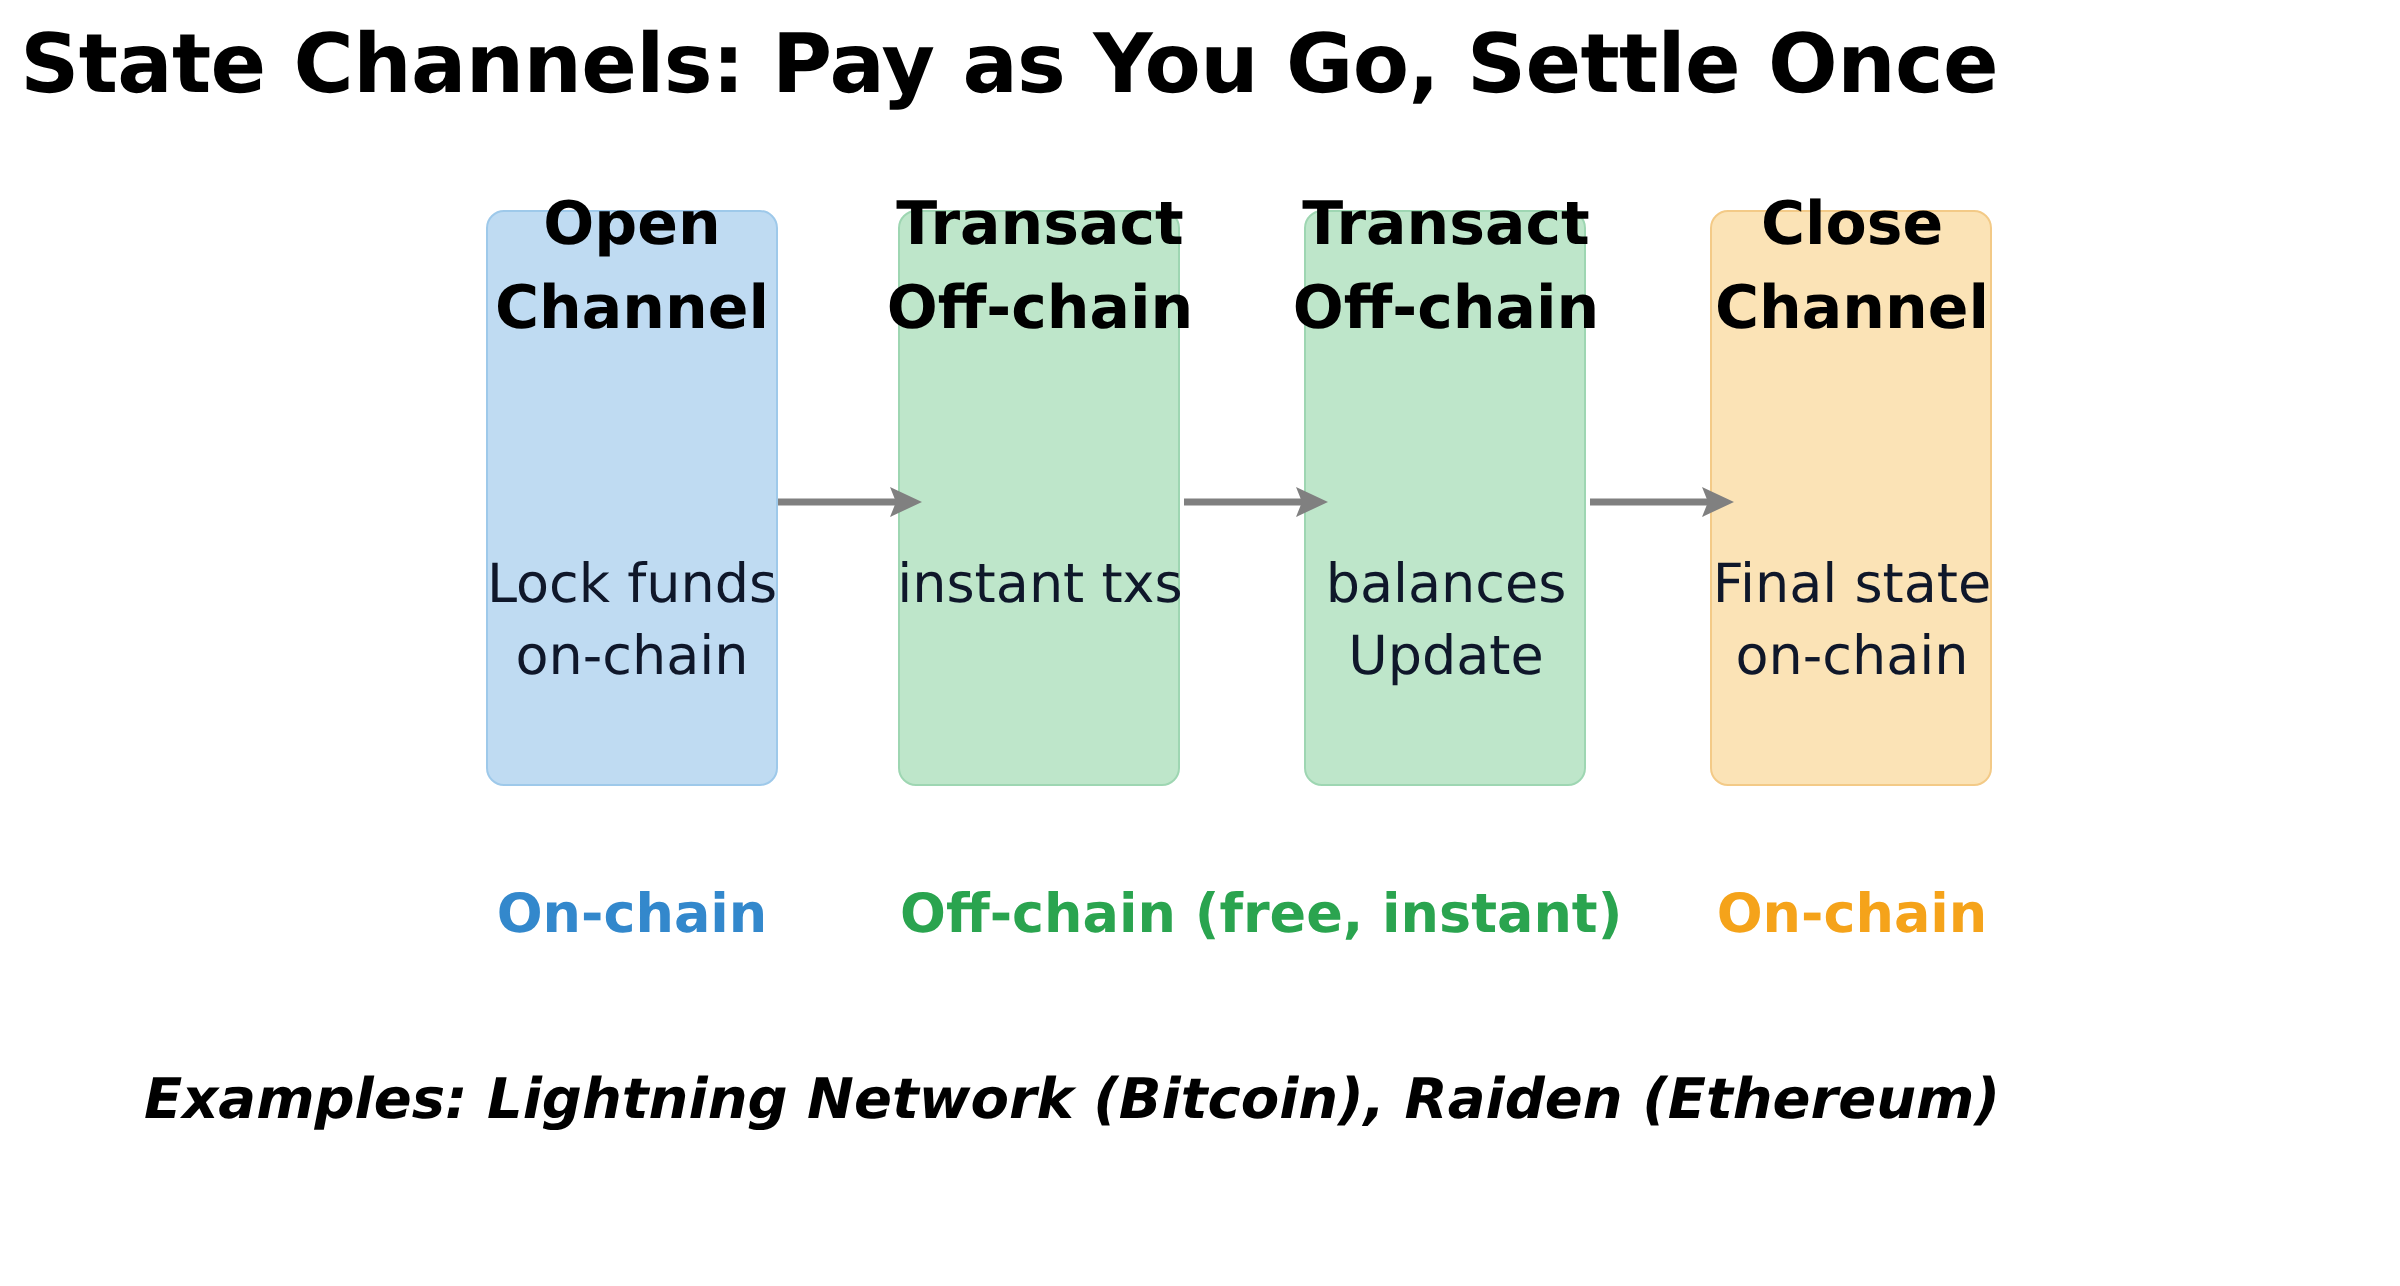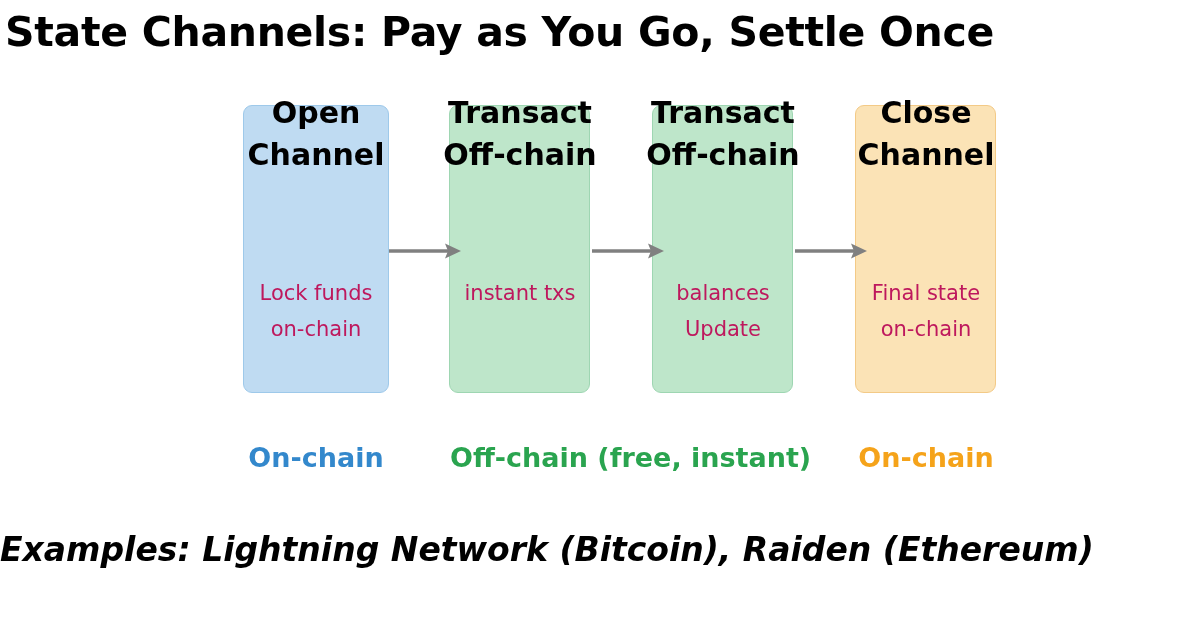--- a/index.html
+++ b/index.html
@@ -15,21 +15,21 @@
     font-family: "DejaVu Sans", sans-serif;
     color: #000000;
   }
 
   
   .title {
     position: absolute;
     left: 0;
     top: 6px;
     width: 999px;
-    text-align: center;
+    text-align: right;
     font-size: 41px;
     font-weight: bold;
     letter-spacing: -0.3px;
     line-height: 52px;
     white-space: nowrap;
     color: #000000;
   }
 
   
   .flow {
@@ -63,24 +63,24 @@
     color: #000000;
     z-index: 5;
     pointer-events: none;
   }
 
   .step-body {
     position: absolute;
     top: 275px;
     width: 260px;
     text-align: center;
-    font-size: 21px;
+    font-size: 27px;
     font-weight: normal;
     line-height: 36px;
-    color: #be185d;
+    color: #0f172a;
     z-index: 4;
   }
 
   
   .arrow {
     position: absolute;
     top: 241px;
     height: 20px;
     z-index: 6;
   }
@@ -98,21 +98,21 @@
     white-space: nowrap;
   }
 
   
   .examples {
     position: absolute;
     left: 0;
     top: 528px;
     width: 1072px;
     text-align: center;
-    font-size: 33px;
+    font-size: 28px;
     font-weight: bold;
     font-style: italic;
     line-height: 44px;
     white-space: nowrap;
     color: #000000;
   }
 </style>
 </head>
 <body>
 

